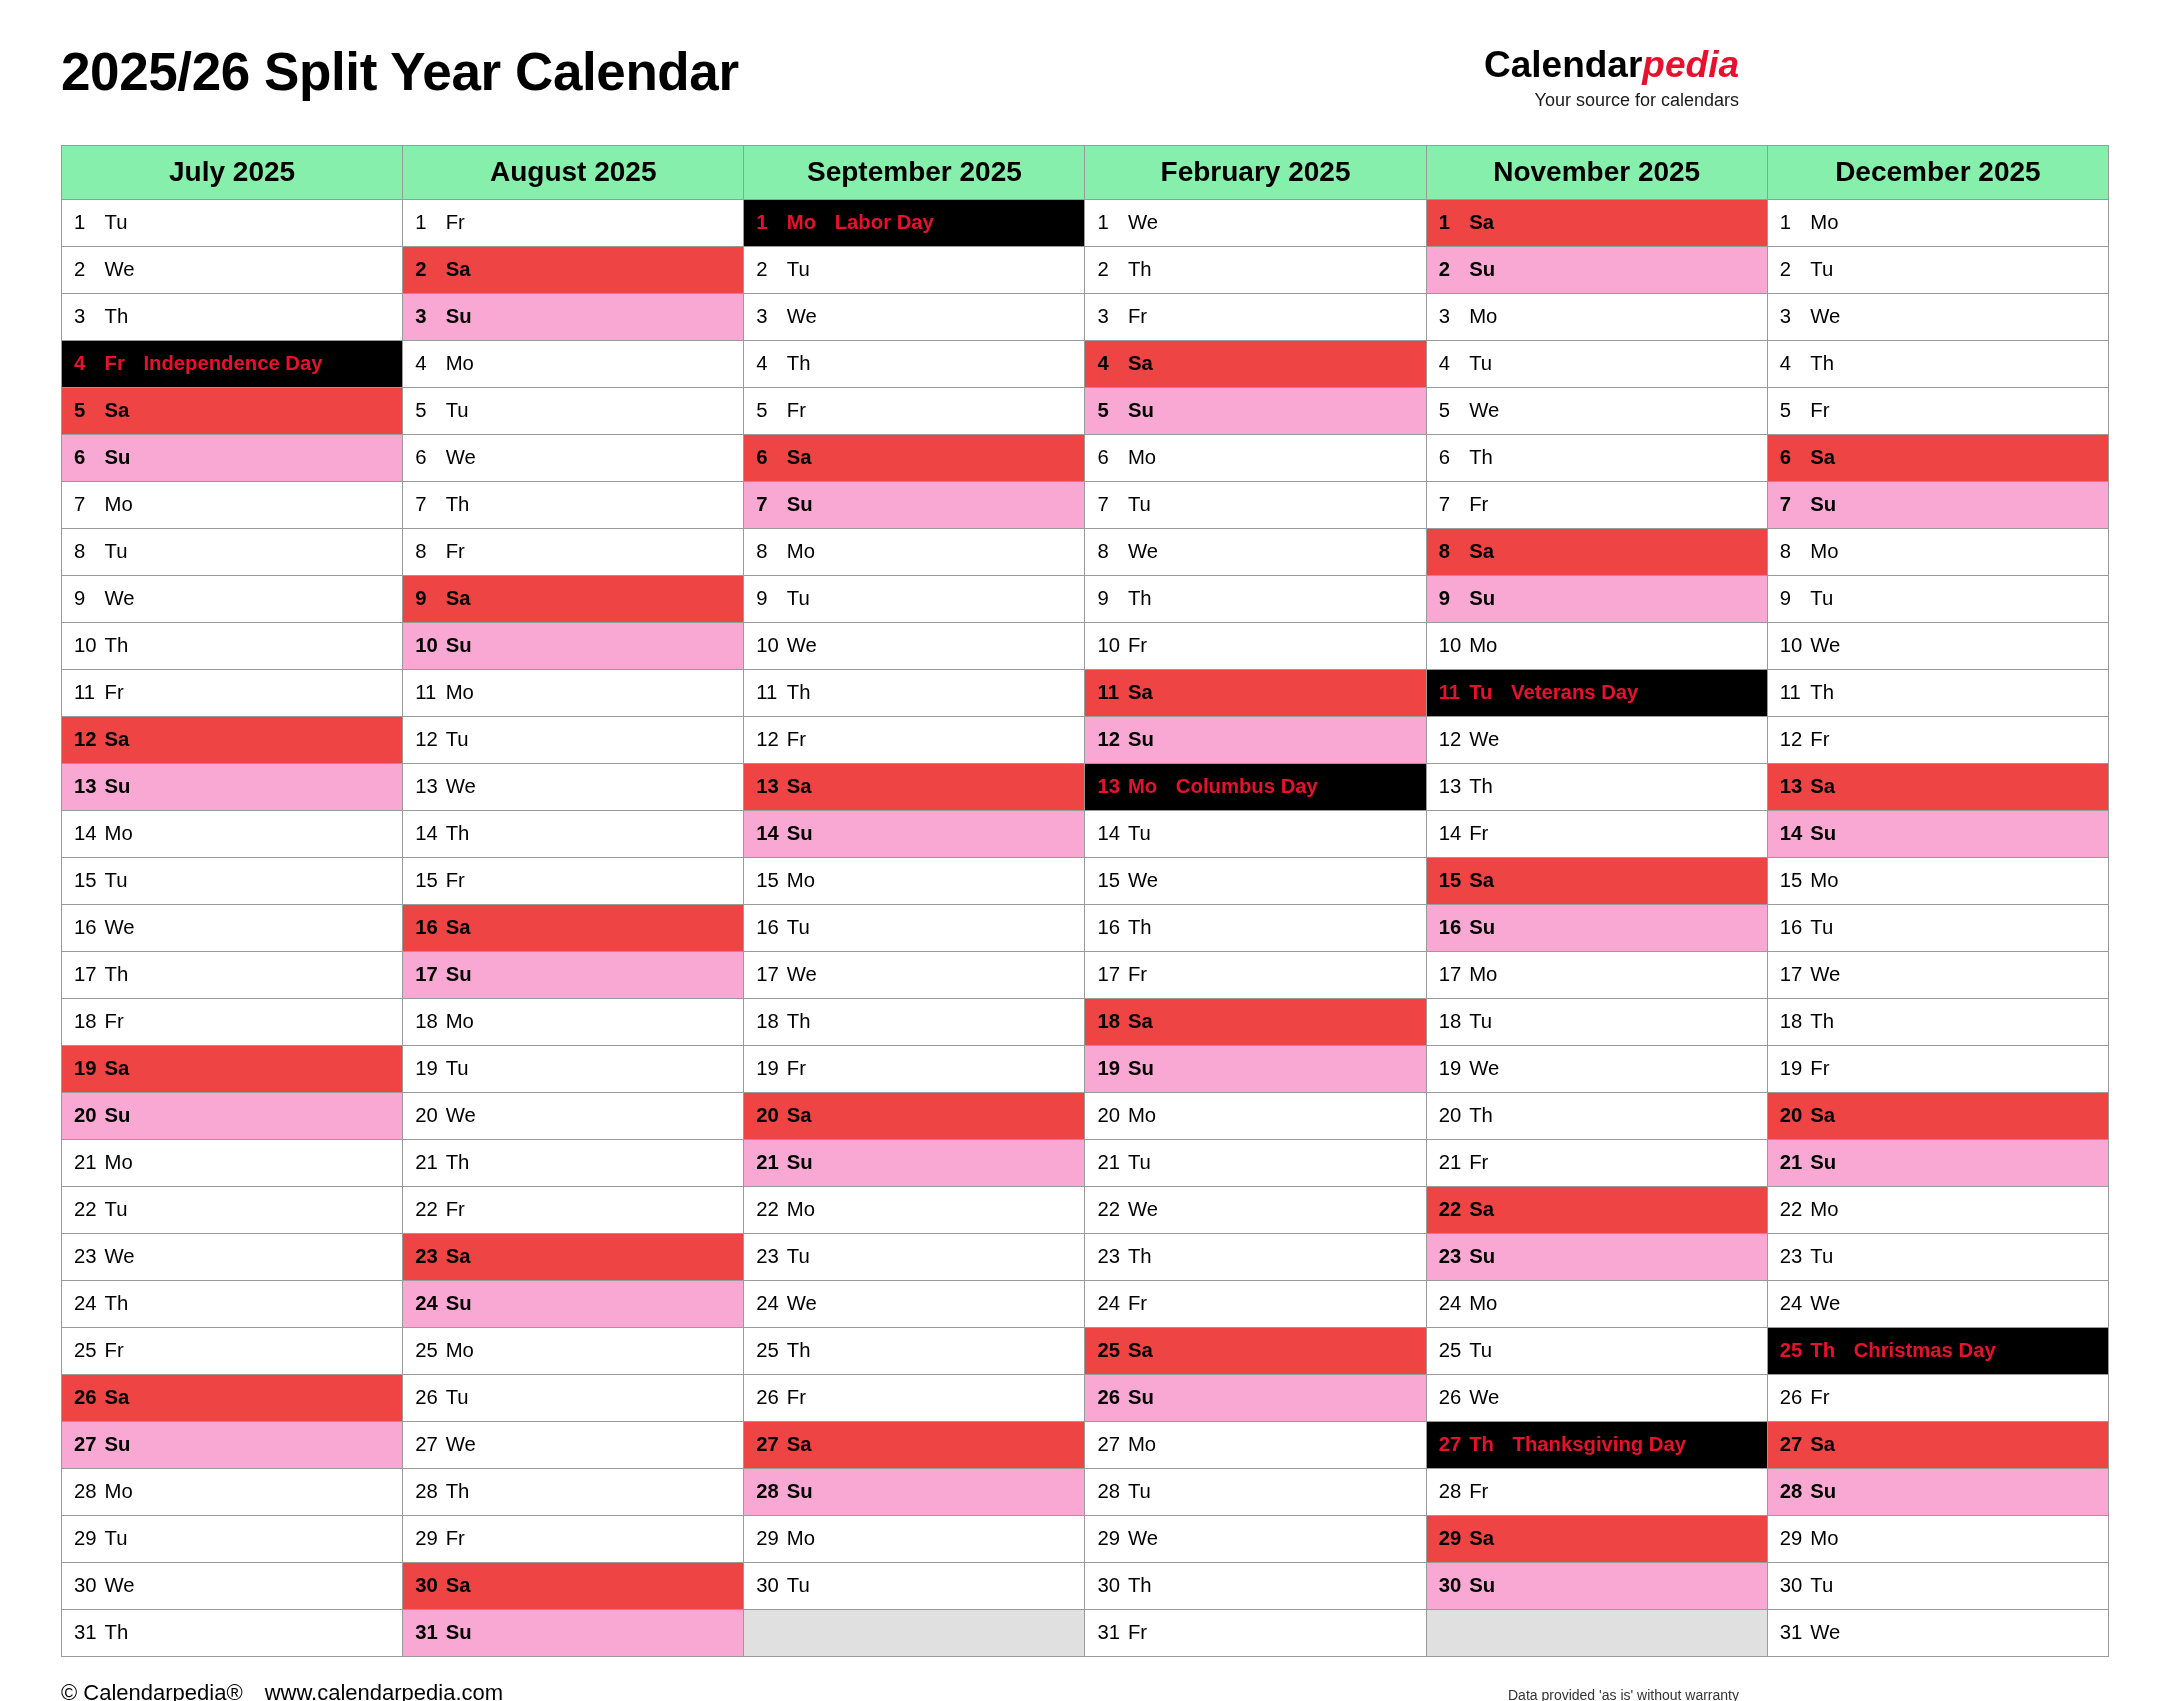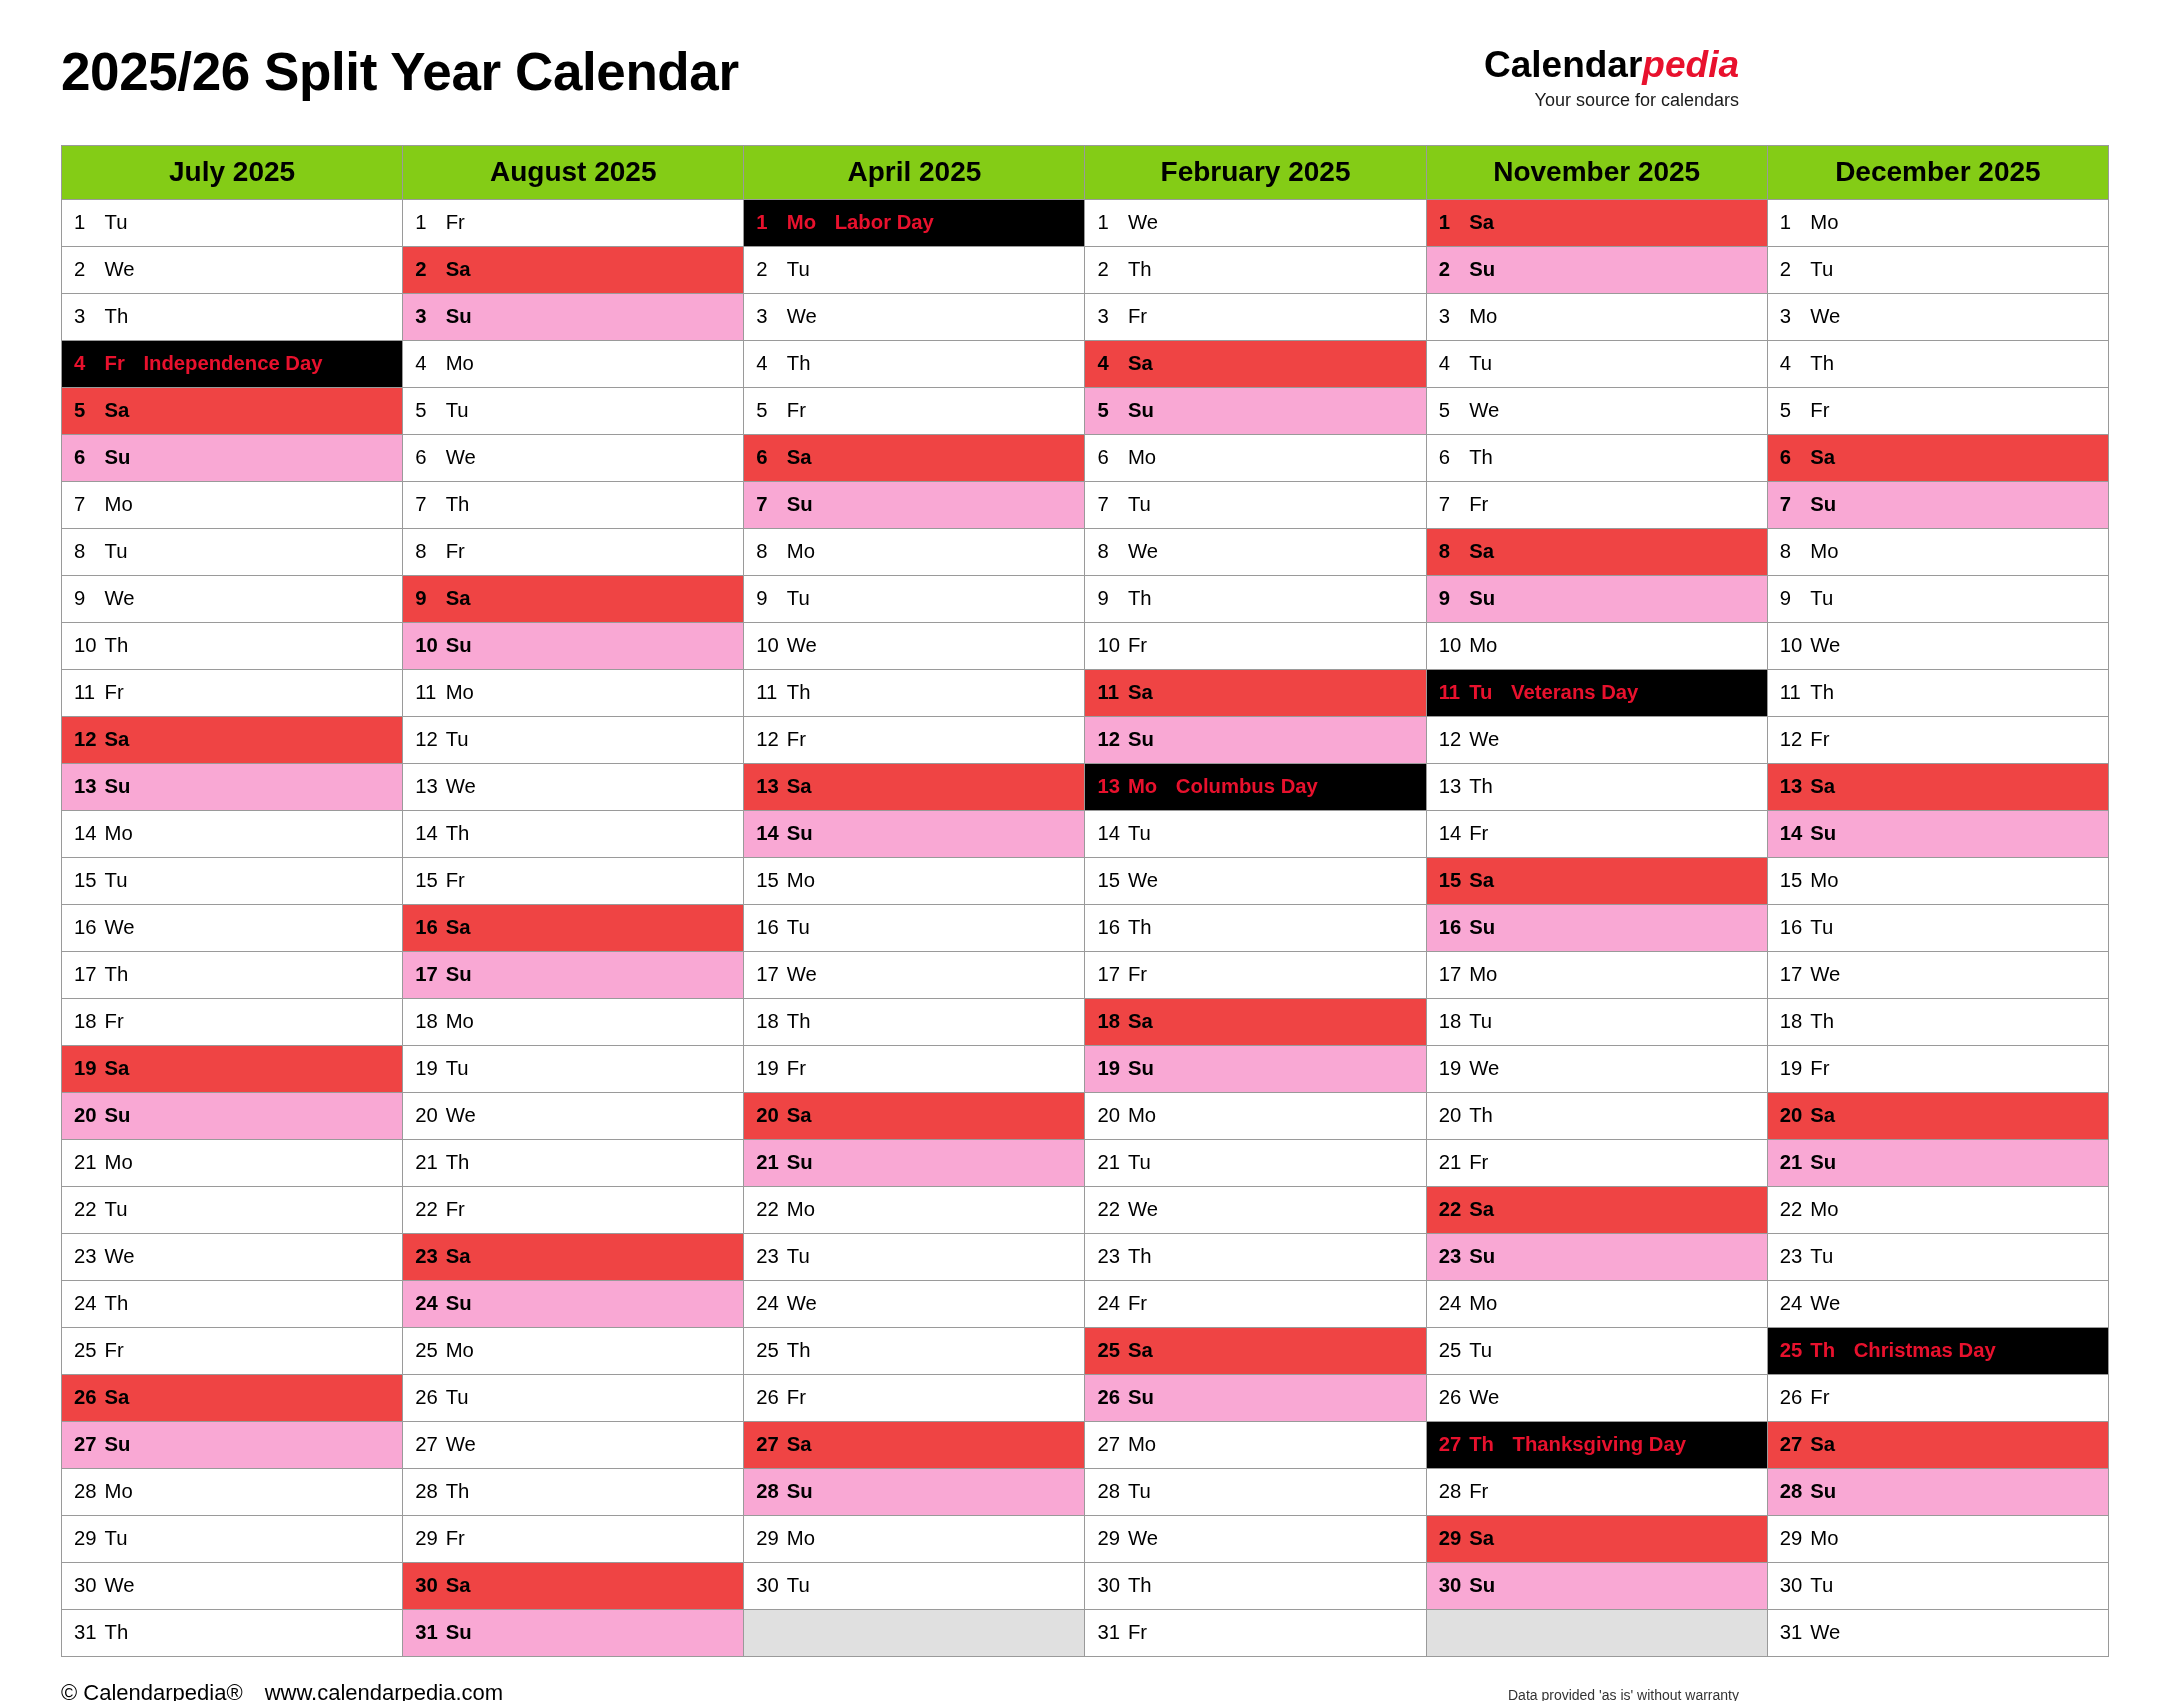--- a/index.html
+++ b/index.html
@@ -58,21 +58,21 @@
   }
   
   .cal {
     border-collapse: collapse;
     table-layout: fixed;
     width: 2048px;
     margin-top: 8.5px;
   }
   .cal col { width: 341px; }
   .cal th {
-    background: #84cc16;
+    background: #86efac;
     border: 0.8px solid #9a9a9a;
     font-size: 28px;
     font-weight: bold;
     height: 53px;
     text-align: center;
     padding: 0;
   }
   .cal td {
     border: 0.8px solid #9a9a9a;
     height: 46px;
@@ -129,21 +129,21 @@
         <col>
         <col>
         <col>
         <col>
         <col>
     </colgroup>
     <thead>
       <tr>
         <th>July 2025</th>
         <th>August 2025</th>
-        <th>April 2025</th>
+        <th>September 2025</th>
         <th>February 2025</th>
         <th>November 2025</th>
         <th>December 2025</th>
       </tr>
     </thead>
     <tbody id="cal-body">
         <tr>
           <td class="wd"><span class="daynum">1</span><span class="dow">Tu</span></td>
           <td class="wd"><span class="daynum">1</span><span class="dow">Fr</span></td>
           <td class="holiday"><span class="daynum">1</span><span class="dow">Mo</span><span class="hol">Labor Day</span></td>

